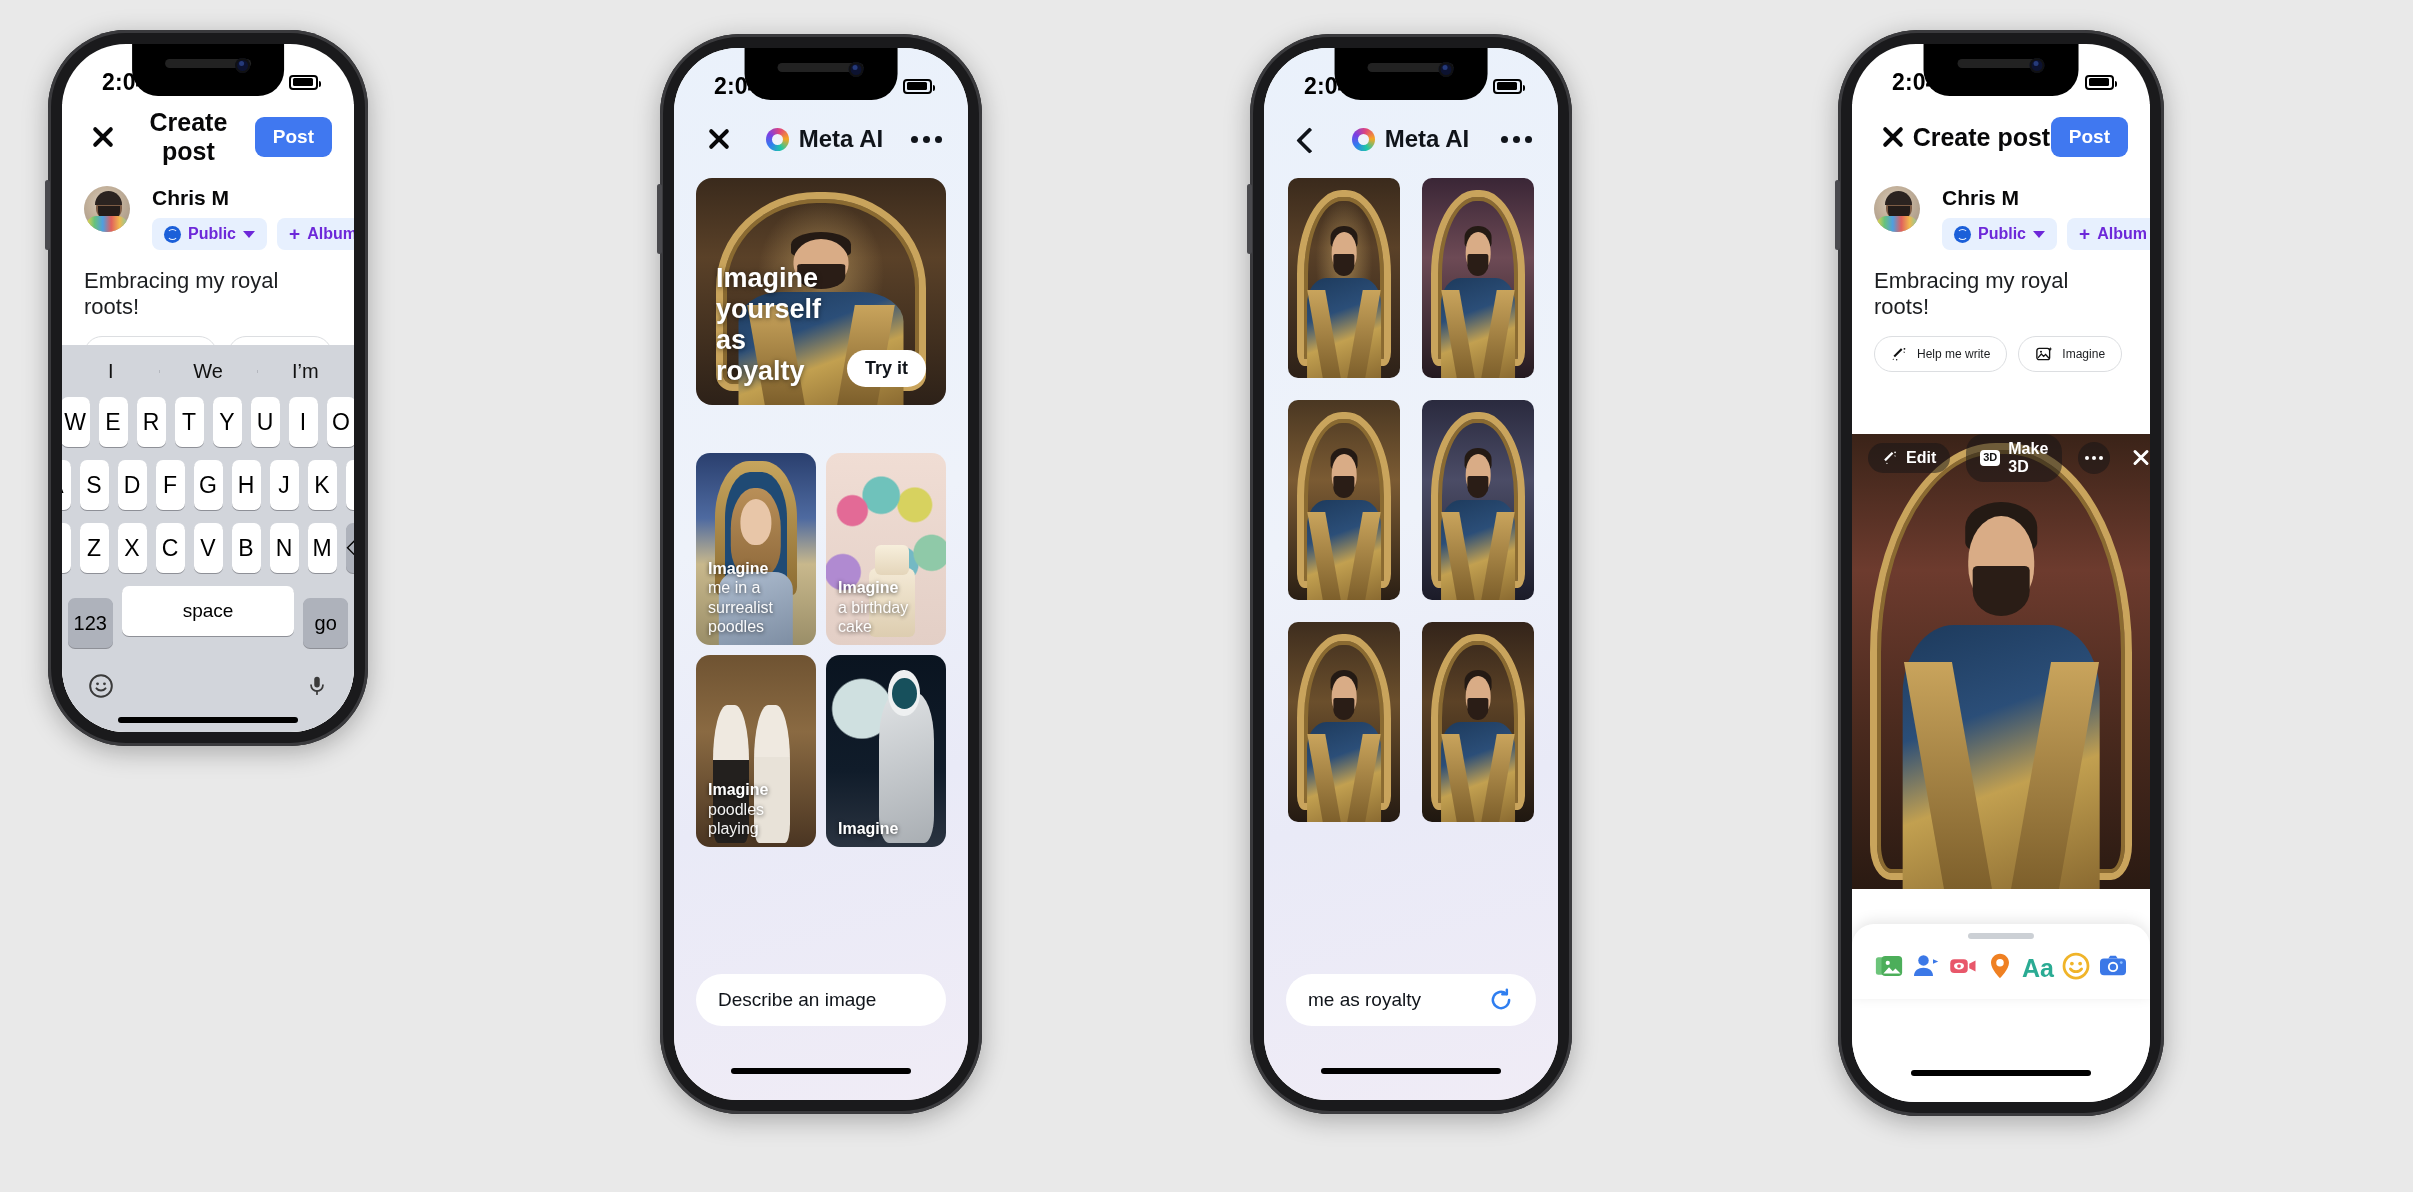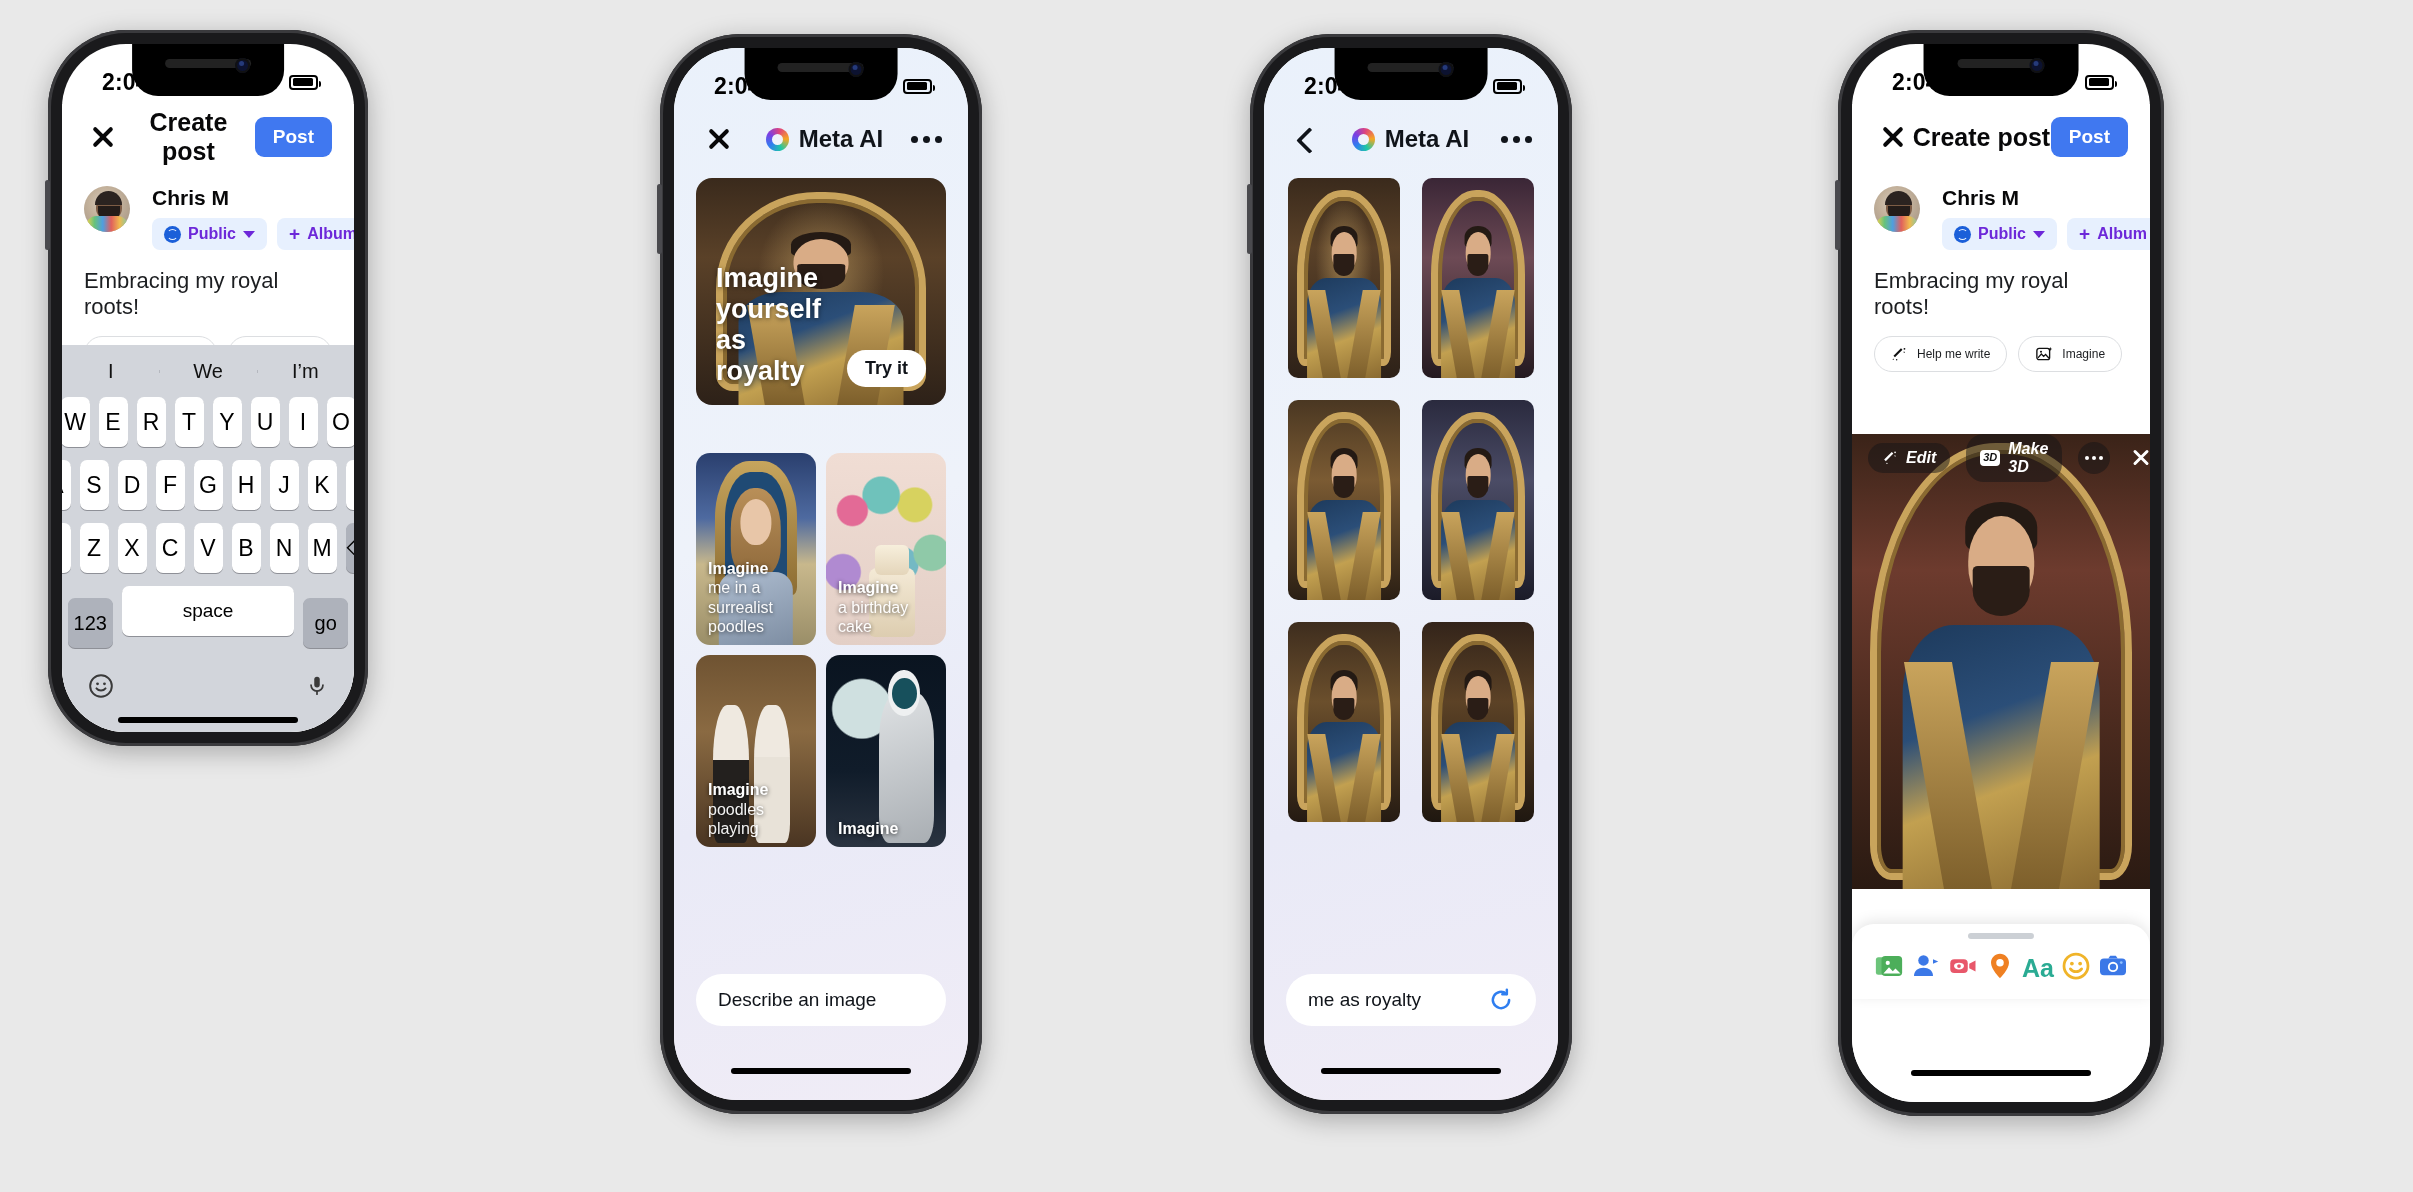--- a/index.html
+++ b/index.html
@@ -162,21 +162,21 @@
     height:52px; display:flex; align-items:center; padding:0 22px; font-size:19px; color:#8b8f96; }
   .describe .val{ color:#10141a; flex:1; }
   .refresh{ width:26px;height:26px; flex:none; }
 
   
   .res-grid{ position:absolute; left:24px; right:24px; top:130px; display:grid;
     grid-template-columns:1fr 1fr; gap:22px; }
   .res{ height:200px; border-radius:10px; overflow:hidden; position:relative; }
 
   
-  .preview{ position:absolute; left:0; right:0; overflow:hidden;font-style:italic; }
+  .preview{ position:absolute; left:0; right:0; overflow:hidden; }
   .edit-bar{ position:absolute; left:0; right:0; top:0; height:48px;
     display:flex; align-items:center; gap:16px; padding:0 16px; z-index:5; }
   .pill{ display:flex; align-items:center; gap:8px; background:rgba(20,20,22,.5);
     color:#fff; font-size:16px; font-weight:600; border-radius:18px; padding:6px 14px; cursor:pointer;}
   .pill .sq3d{ background:#fff;color:#111;font-size:11px;font-weight:800;border-radius:4px;padding:1px 3px;line-height:1.2;}
   .edit-right{ margin-left:auto; display:flex; align-items:center; gap:18px; }
   .pill-round{ width:32px;height:32px;border-radius:50%;background:rgba(20,20,22,.5);
     display:flex;align-items:center;justify-content:center; cursor:pointer;}
   .x-small{ position:relative; width:26px; height:26px; cursor:pointer;}
   .x-small:before,.x-small:after{content:"";position:absolute;left:3px;top:11px;width:20px;height:3px;background:#fff;border-radius:2px;}

